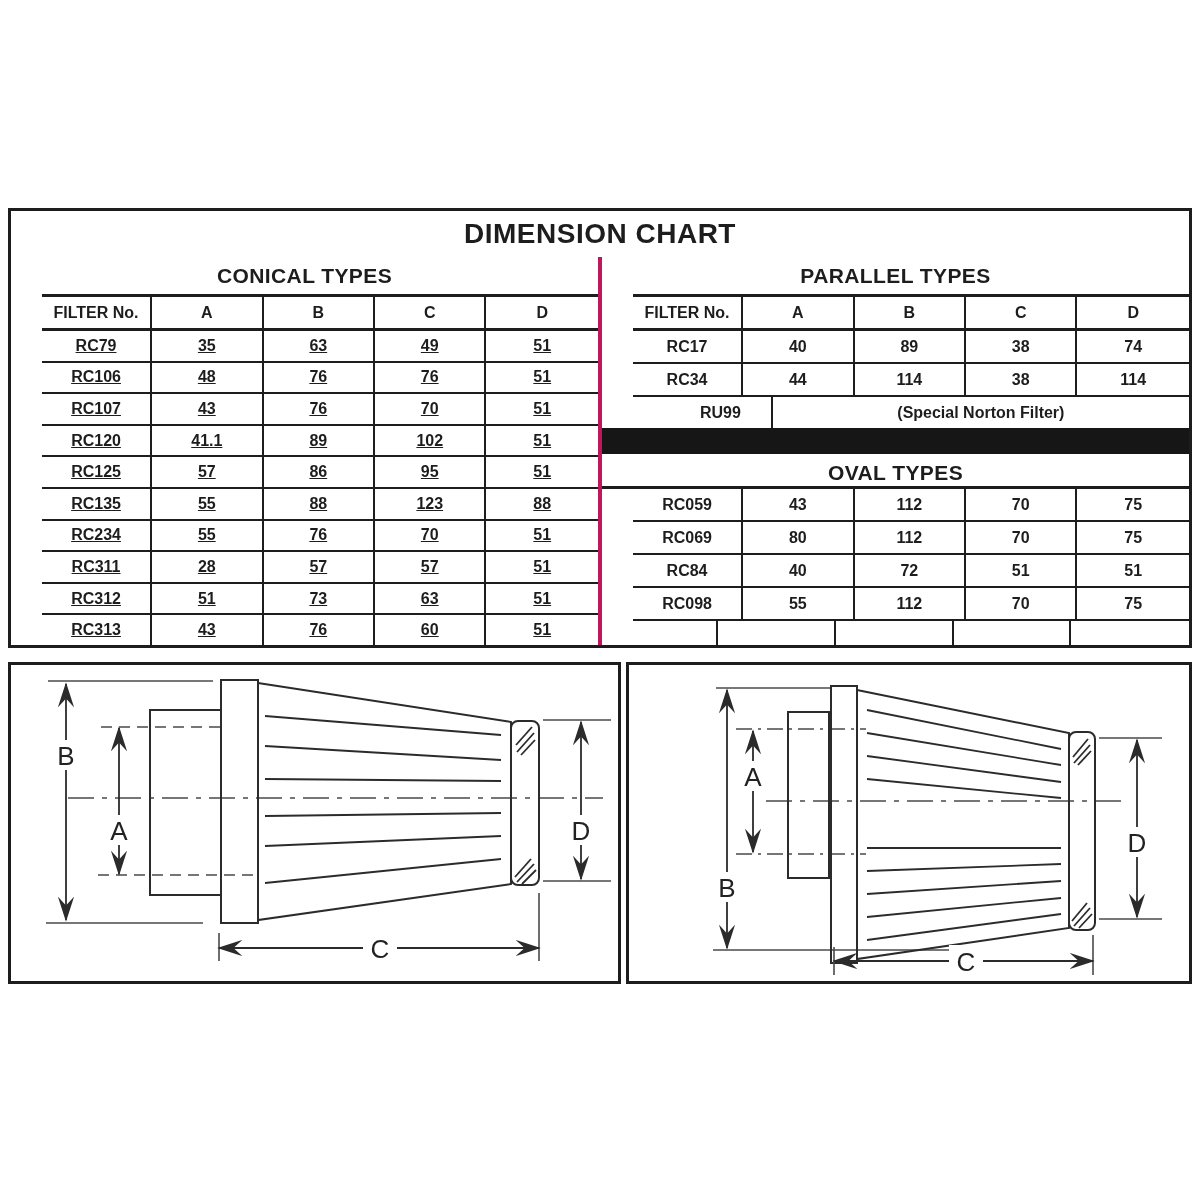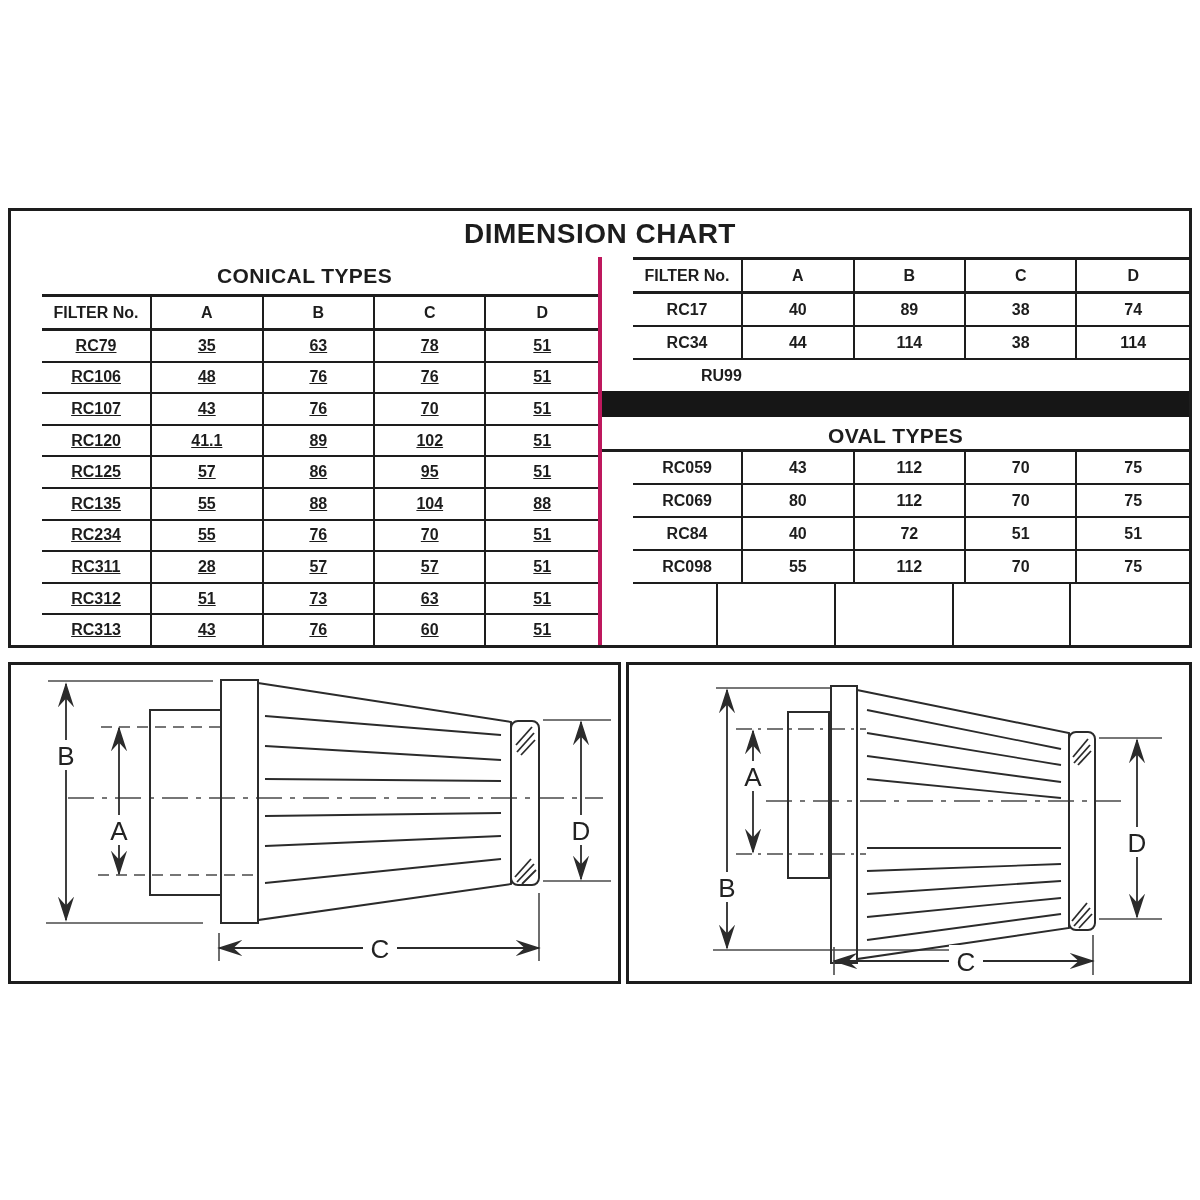--- a/index.html
+++ b/index.html
@@ -61,21 +61,21 @@
           <div class="c">FILTER No.</div>
           <div class="c">A</div>
           <div class="c">B</div>
           <div class="c">C</div>
           <div class="c">D</div>
         </div>
         <div class="trow">
           <div class="c">RC79</div>
           <div class="c">35</div>
           <div class="c">63</div>
-          <div class="c">78</div>
+          <div class="c">49</div>
           <div class="c">51</div>
         </div>
         <div class="trow">
           <div class="c">RC106</div>
           <div class="c">48</div>
           <div class="c">76</div>
           <div class="c">76</div>
           <div class="c">51</div>
         </div>
         <div class="trow">
@@ -96,21 +96,21 @@
           <div class="c">RC125</div>
           <div class="c">57</div>
           <div class="c">86</div>
           <div class="c">95</div>
           <div class="c">51</div>
         </div>
         <div class="trow">
           <div class="c">RC135</div>
           <div class="c">55</div>
           <div class="c">88</div>
-          <div class="c">104</div>
+          <div class="c">123</div>
           <div class="c">88</div>
         </div>
         <div class="trow">
           <div class="c">RC234</div>
           <div class="c">55</div>
           <div class="c">76</div>
           <div class="c">70</div>
           <div class="c">51</div>
         </div>
         <div class="trow">
@@ -130,20 +130,21 @@
         <div class="trow nb">
           <div class="c">RC313</div>
           <div class="c">43</div>
           <div class="c">76</div>
           <div class="c">60</div>
           <div class="c">51</div>
         </div>
       </div>
 
       <div class="half right">
+        <div class="subhead">PARALLEL TYPES</div>
         <div class="thead">
           <div class="c">FILTER No.</div>
           <div class="c">A</div>
           <div class="c">B</div>
           <div class="c">C</div>
           <div class="c">D</div>
         </div>
         <div class="trow">
           <div class="c">RC17</div>
           <div class="c">40</div>
@@ -153,20 +154,21 @@
         </div>
         <div class="trow">
           <div class="c">RC34</div>
           <div class="c">44</div>
           <div class="c">114</div>
           <div class="c">38</div>
           <div class="c">114</div>
         </div>
         <div class="trow span2 nb">
           <div class="c">RU99</div>
+          <div class="c">(Special Norton Filter)</div>
         </div>
         <div class="black-bar"></div>
         <div class="oval-head">OVAL TYPES</div>
         <div class="trow">
           <div class="c">RC059</div>
           <div class="c">43</div>
           <div class="c">112</div>
           <div class="c">70</div>
           <div class="c">75</div>
         </div>

